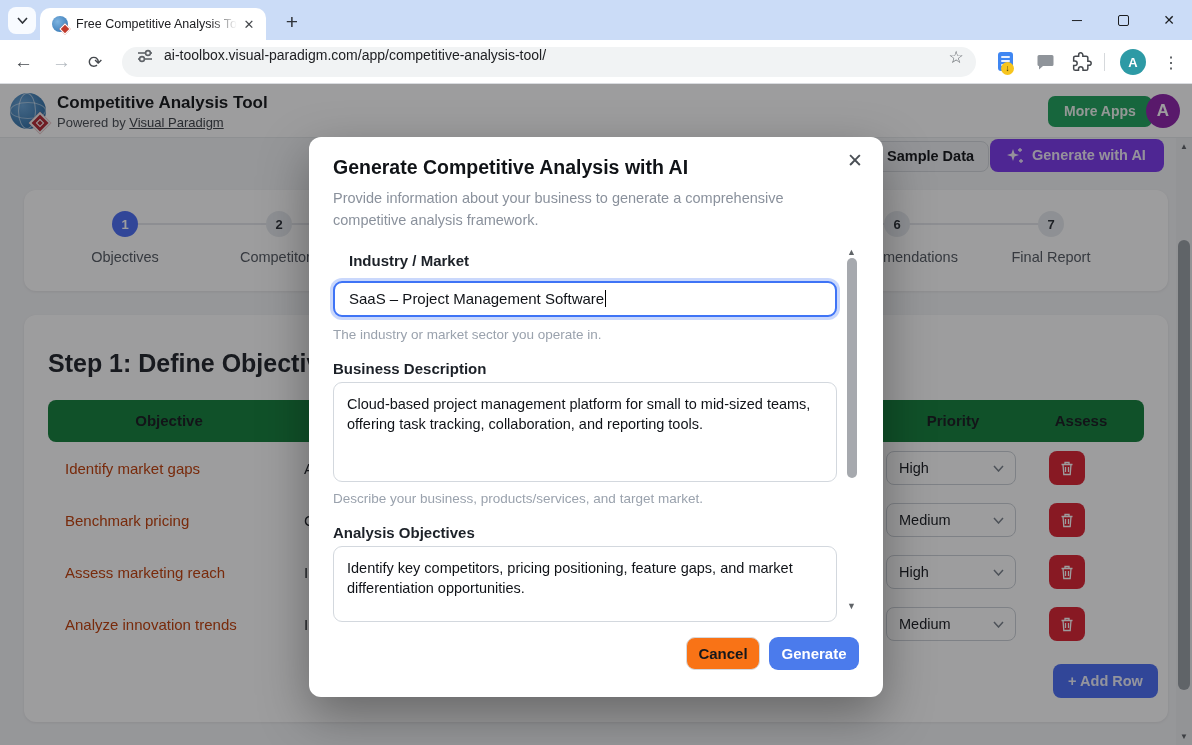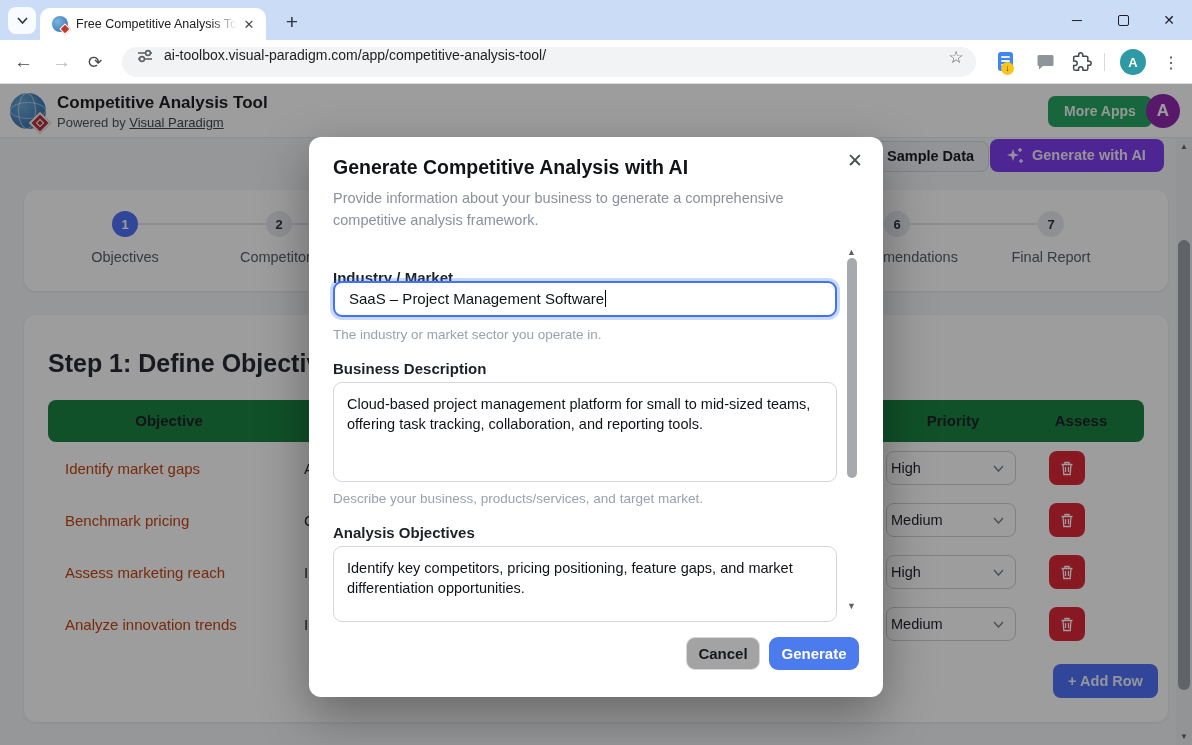--- a/index.html
+++ b/index.html
@@ -66,48 +66,48 @@
   .step .lbl { margin-top:12px; font-size:14.5px; color:#555b63; white-space:nowrap; }
 
   .main-card { position:absolute; left:24px; top:231px; width:1144px; height:407px; background:#fff; border-radius:12px; box-shadow:0 1px 3px rgba(20,24,31,.08); }
   .main-title { position:absolute; left:24px; top:34px; font-size:25px; font-weight:800; color:#22262c; white-space:nowrap; }
   .thead { position:absolute; left:24px; top:85px; width:1096px; height:42px; background:#15803d; border-radius:8px; }
   .th { position:absolute; top:0; height:42px; line-height:42px; text-align:center; font-size:15px; font-weight:700; color:#191c21; }
   .th-obj { left:0; width:242px; } .th-pri { left:830px; width:150px; } .th-del { left:985px; width:96px; }
   .trow { position:absolute; left:24px; width:1096px; height:52px; }
   .trow .obj { position:absolute; left:17px; top:50%; transform:translateY(-50%); font-size:15px; color:#c2410c; white-space:nowrap; }
   .trow .frag { position:absolute; left:256px; top:50%; transform:translateY(-50%); font-size:15px; color:#23272d; }
-  .pill { position:absolute; left:838px; top:9px; width:130px; height:34px; border:1px solid #ccd1d7; border-radius:8px; background:#fff; font-size:14.5px; color:#191c21; line-height:32px; padding:0 4px; }
+  .pill { position:absolute; left:838px; top:9px; width:130px; height:34px; border:1px solid #ccd1d7; border-radius:8px; background:#fff; font-size:14.5px; color:#191c21; line-height:32px; padding:0 12px; }
   .pill svg { position:absolute; right:11px; top:13px; }
   .trash-btn { position:absolute; left:1001px; top:9px; width:36px; height:34px; background:#dc2333; border:none; border-radius:8px; display:flex; align-items:center; justify-content:center; }
   .addrow-btn { position:absolute; left:999px; top:349px; width:105px; height:34px; background:#4c6ef5; border:none; border-radius:8px; color:#eef1fe; font-size:14.5px; font-weight:700;margin-left:30px; }
 
   
   .pg-scroll { position:absolute; right:0; top:54px; width:16px; bottom:0; background:#eef0f2; z-index:1; }
   .pg-scroll .arr { position:absolute; left:0; width:16px; text-align:center; font-size:8px; color:#5f6368; }
   .pg-thumb { position:absolute; left:2px; top:102px; width:12px; height:450px; background:#9aa0a6; border-radius:6px; }
 
   
   .modal { position:absolute; left:309px; top:53px; width:574px; height:560px; background:#fff; border-radius:12px; box-shadow:0 18px 50px rgba(0,0,0,.35); z-index:10; }
   .modal-close { position:absolute; right:16px; top:12px; font-size:19px; color:#4a4f55; width:24px; height:24px; text-align:center; line-height:24px; }
   .m-title { position:absolute; left:24px; top:19px; font-size:19.5px; font-weight:800; color:#101317; }
   .m-sub { position:absolute; left:24px; top:50px; width:514px; font-size:14.5px; line-height:1.55; color:#8a919c; }
   .f-label { position:absolute; left:24px; font-size:15px; font-weight:700; color:#1c2128; }
-  .lb-ind { top:132px; } .lb-bus { top:223px;text-align:center; } .lb-obj { top:387px; }
+  .lb-ind { top:115px;margin-left:16px; } .lb-bus { top:223px;text-align:center; } .lb-obj { top:387px; }
   .ind-input { position:absolute; left:24px; top:144px; width:504px; height:36px; border:2px solid #3f74f6; border-radius:9px; box-shadow:0 0 0 3px rgba(63,116,246,.28); background:#fff; font-size:15px; color:#101318; line-height:32px; padding:0 14px; white-space:nowrap; overflow:hidden; }
   .caret { display:inline-block; width:1px; height:17px; background:#000; vertical-align:-3px; margin-left:1px; }
   .f-help { position:absolute; left:24px; font-size:13.5px; color:#9aa2ad; }
   .hp-ind { top:190px; } .hp-bus { top:354px; }
   .m-ta { position:absolute; left:24px; width:504px; border:1px solid #d3d8de; border-radius:9px; background:#fff; font-family:"Liberation Sans", sans-serif; font-size:14.5px; line-height:1.4; color:#101318; padding:11px 13px; resize:none; overflow:hidden; }
   .ta-bus { top:245px; height:100px; }
   .ta-obj { top:409px; height:76px; }
   .m-scrollbar .up { position:absolute; left:538px; top:110px; font-size:9px; color:#606468; }
   .m-scrollbar .dn { position:absolute; left:538px; top:464px; font-size:9px; color:#606468; }
   .m-thumb { position:absolute; left:538px; top:121px; width:10px; height:220px; background:#a6a9ae; border-radius:5px; }
-  .m-cancel { position:absolute; left:377px; top:500px; width:74px; height:33px; background:#a3a3a3; border:1px solid #d5d9de; border-radius:9px; font-size:15px; font-weight:600; color:#14171c; }
+  .m-cancel { position:absolute; left:377px; top:500px; width:74px; height:33px; background:#f97316; border:1px solid #d5d9de; border-radius:9px; font-size:15px; font-weight:600; color:#14171c; }
   .m-generate { position:absolute; left:460px; top:500px; width:90px; height:33px; background:#4b7bec; border:none; border-radius:9px; font-size:15px; font-weight:700; color:#fff; }
 </style>
 </head>
 <body>
 
 <div class="window">
 
   <div class="titlebar">
     <div class="tab-search">
       <svg width="11" height="7" viewBox="0 0 11 7">

